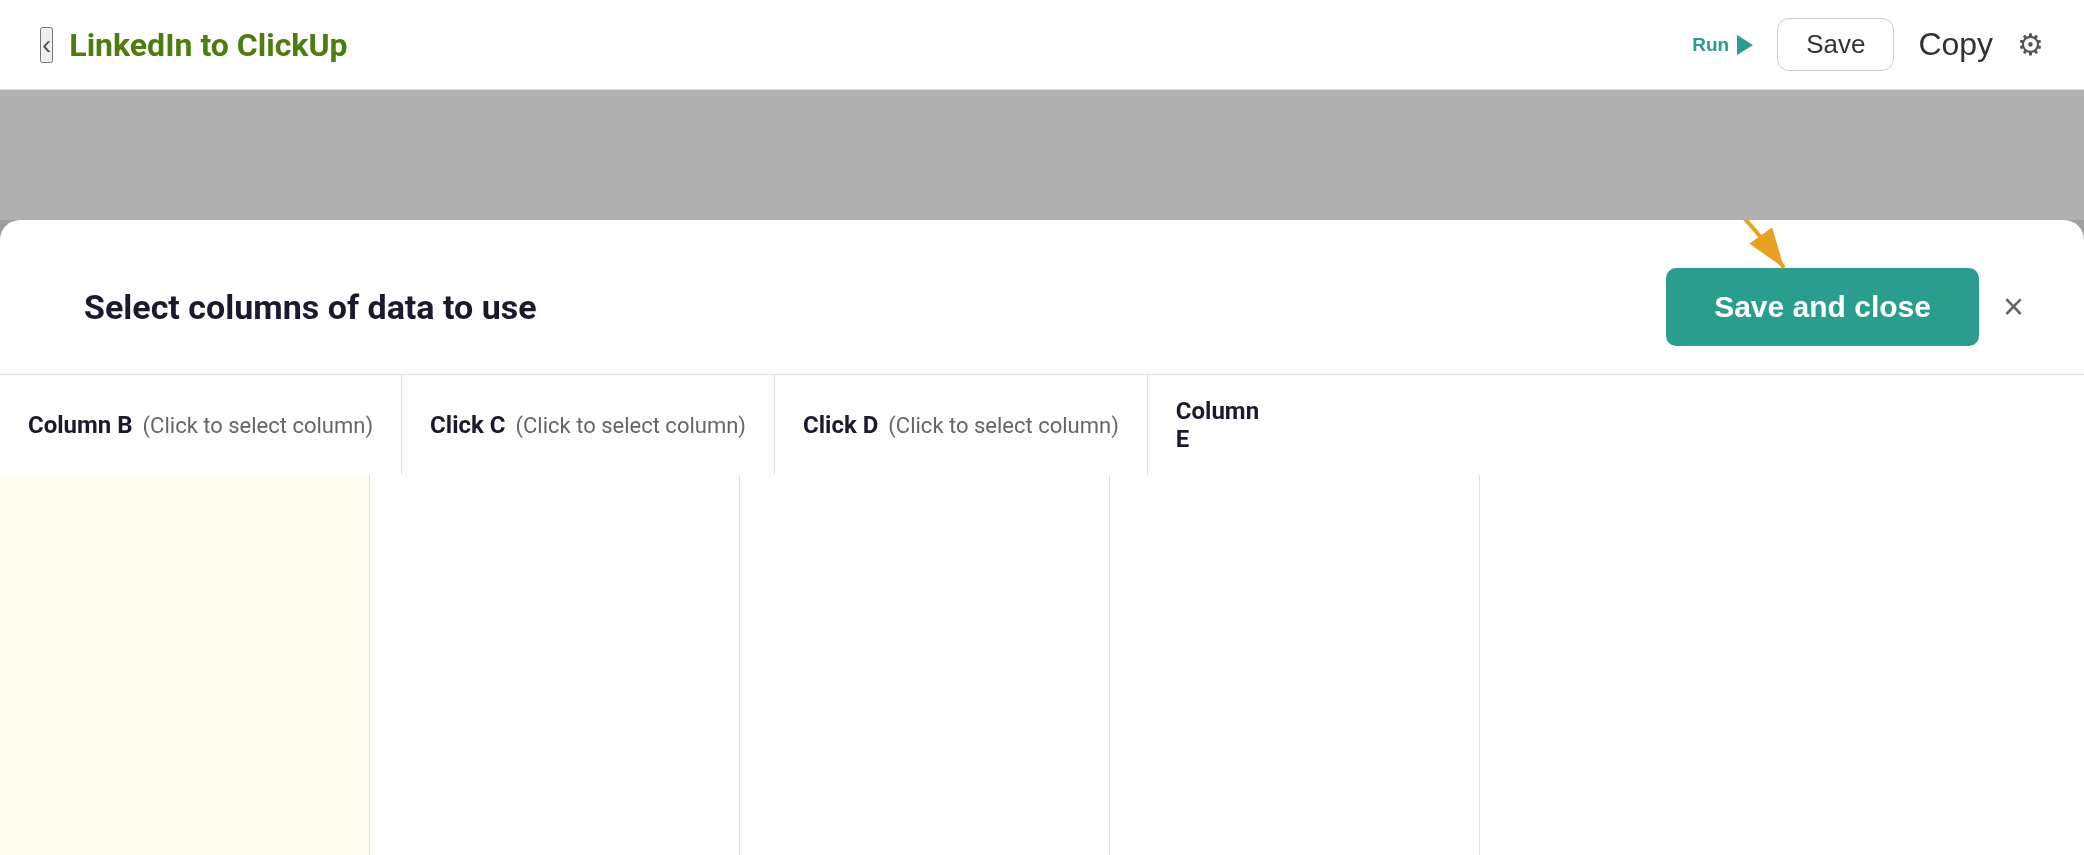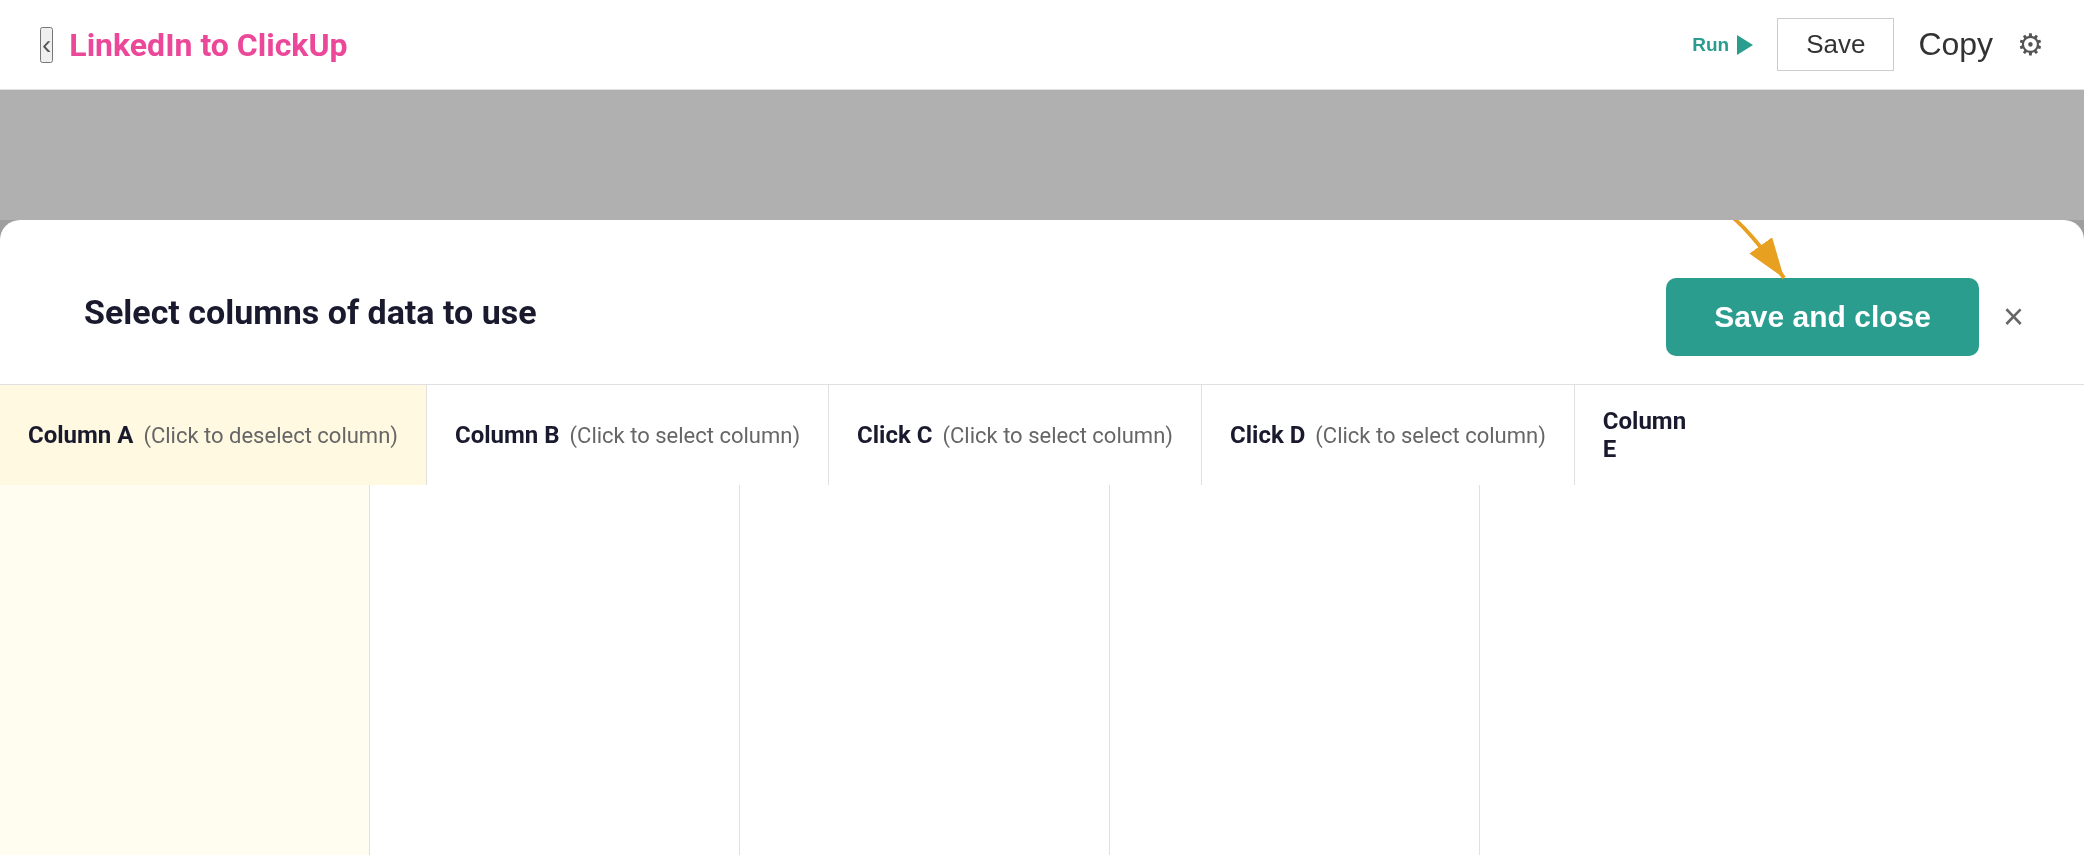--- a/index.html
+++ b/index.html
@@ -37,21 +37,21 @@
 
     .back-arrow {
       font-size: 28px;
       color: #555;
       cursor: pointer;
     }
 
     .header-title {
       font-size: 32px;
       font-weight: 700;
-      color: #ec4899;
+      color: #4d7c0f;
     }
 
     .header-right {
       display: flex;
       align-items: center;
       gap: 24px;
     }
 
     .btn-run {
       display: flex;
@@ -70,21 +70,21 @@
       height: 0;
       border-top: 10px solid transparent;
       border-bottom: 10px solid transparent;
       border-left: 16px solid #2a9d8f;
       display: inline-block;
     }
 
     .btn-save {
       background: transparent;
       border: 1px solid #ccc;
-      border-radius: 0;
+      border-radius: 12px;
       padding: 10px 28px;
       font-size: 26px;
       font-weight: 500;
       color: #333;
       cursor: pointer;
       text-align: right;
     }
 
     .btn-copy {
       background: transparent;
@@ -133,21 +133,20 @@
       font-weight: 700;
       color: #1a1a2e;
       margin-left: 24px;
     }
 
     .modal-header-right {
       display: flex;
       align-items: center;
       gap: 24px;
       position: relative;
-      margin-top: 10px;
     }
 
     .btn-save-close {
       background: #2a9d8f;
       color: #ffffff;
       border: none;
       border-radius: 10px;
       padding: 22px 48px;
       font-size: 30px;
       font-weight: 600;
@@ -280,24 +279,20 @@
           </defs>
           <path d="M 10 10 Q 30 10 80 80" stroke="#e8a020" stroke-width="4" fill="none" marker-end="url(#arrowhead)"></path>
         </svg>
       </div>
       <button class="btn-save-close">Save and close</button>
       <button class="btn-close-x">×</button>
     </div>
   </div>
 
   <div class="columns-header">
-    <div class="column-header selected">
-      <span class="column-header-name">Column A</span>
-      <span class="column-header-hint">(Click to deselect column)</span>
-    </div>
     <div class="column-header">
       <span class="column-header-name">Column B</span>
       <span class="column-header-hint">(Click to select column)</span>
     </div>
     <div class="column-header">
       <span class="column-header-name">Click C</span>
       <span class="column-header-hint">(Click to select column)</span>
     </div>
     <div class="column-header">
       <span class="column-header-name">Click D</span>

